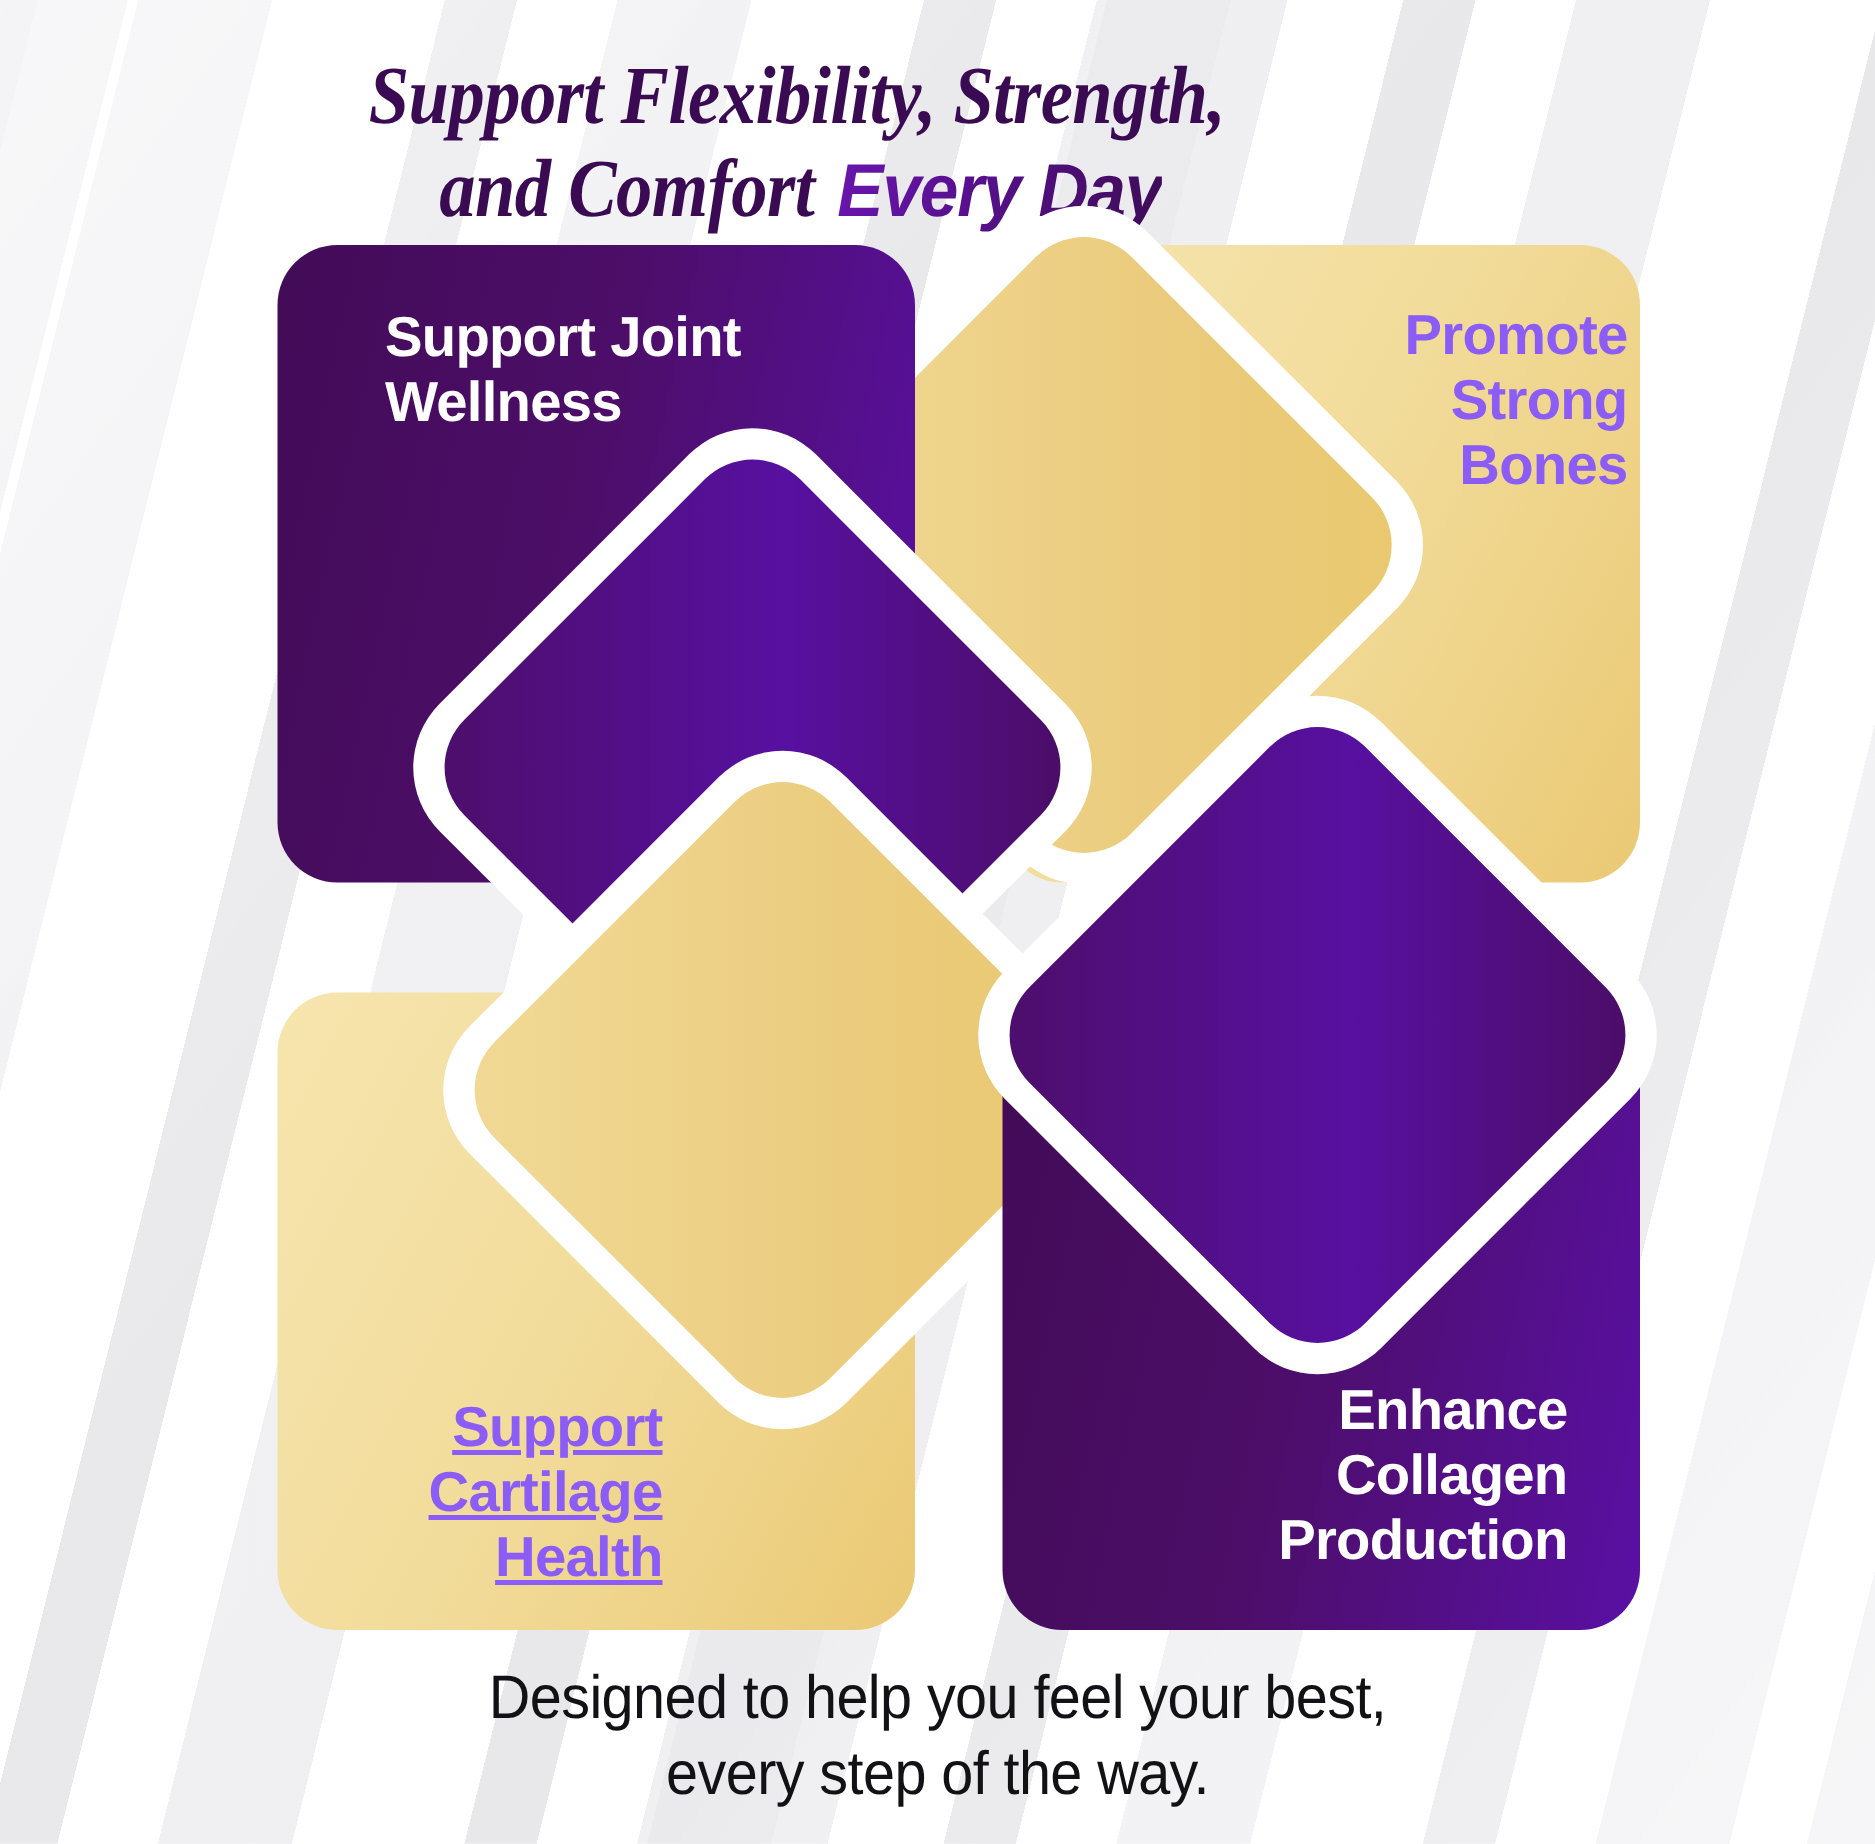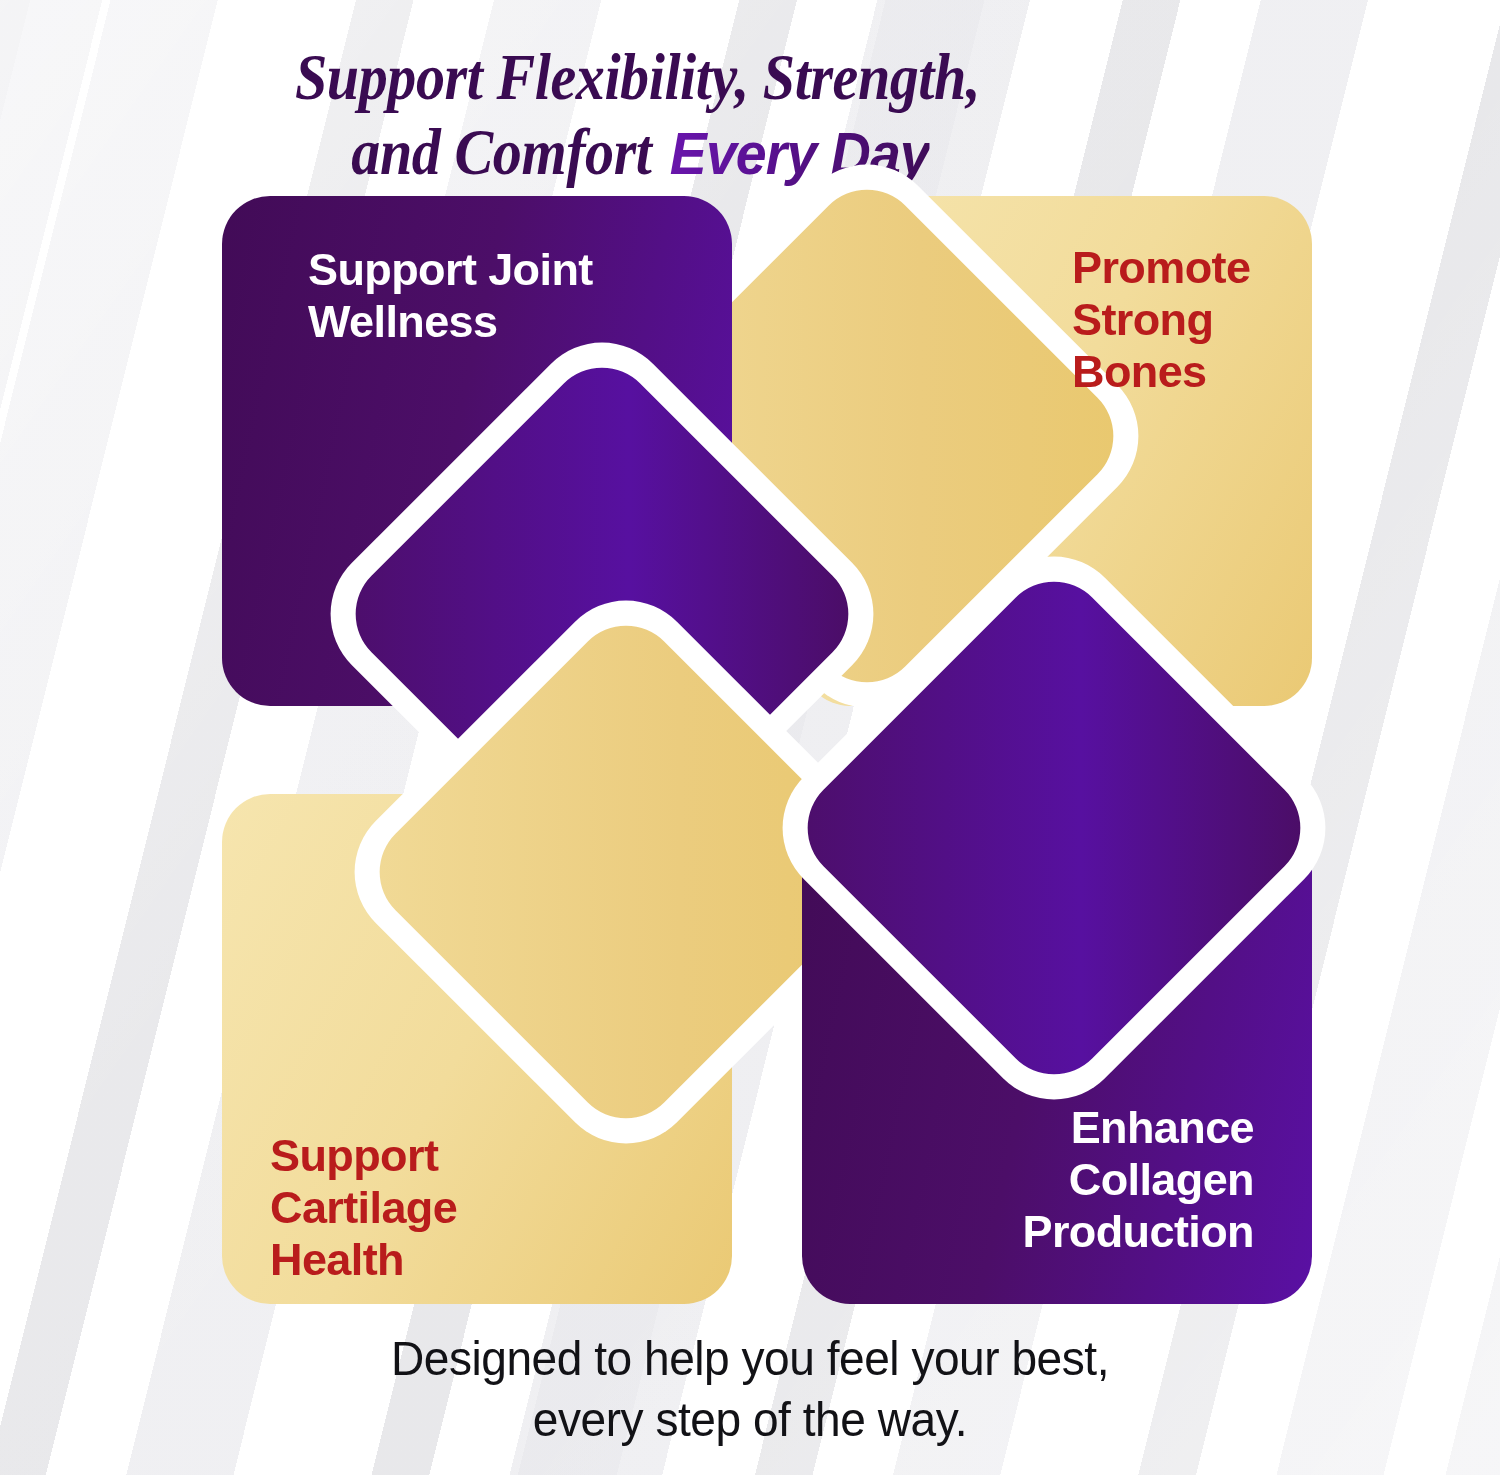--- a/index.html
+++ b/index.html
@@ -184,40 +184,40 @@
   .card-title {
     position: absolute;
     font-family: "Liberation Sans", sans-serif;
     font-weight: 700;
     font-size: 45px;
     line-height: 1.16;
     letter-spacing: -0.6px;
     white-space: pre-line;
   }
   .card.purple .card-title { color: #ffffff; }
-  .card.yellow .card-title { color: #b91c1c; }
+  .card.yellow .card-title { color: #8b5cf6; text-align: right; }
 
   
   #card-joint        { left: 0px;   top: 0px; }
   #card-bones        { left: 580px; top: 0px; }
   #card-cartilage    { left: 0px;   top: 598px; }
   #card-collagen     { left: 580px; top: 598px; text-align: right; }
 
   
   #card-joint .card-title { left: 54px;  top: 48px;  width: 400px; margin-left: 32px; }
   #card-joint .diamond-wrap { left: 190px; top: 228px; }
   #card-joint .ring { left: 167px; top: 205px; }
 
   
   #card-bones .card-title { left: 270px; top: 46px; width: 230px; }
   #card-bones .diamond-wrap { left: -125px; top: 50px; }
   #card-bones .ring { left: -148px; top: 27px; }
 
   
-  #card-cartilage .card-title { left: 48px; top: 336px; width: 260px; }
+  #card-cartilage .card-title { left: 48px; top: 322px; width: 260px; text-decoration: underline; }
   #card-cartilage .diamond-wrap { left: 214px; top: -112px; }
   #card-cartilage .ring { left: 191px; top: -135px; }
 
   
   #card-collagen .card-title { left: 52px; top: 308px; width: 400px; }
   #card-collagen .diamond-wrap { left: 62px; top: -156px; }
   #card-collagen .ring { left: 39px; top: -179px; }
 
   
   #card-joint     { z-index: 4; }

